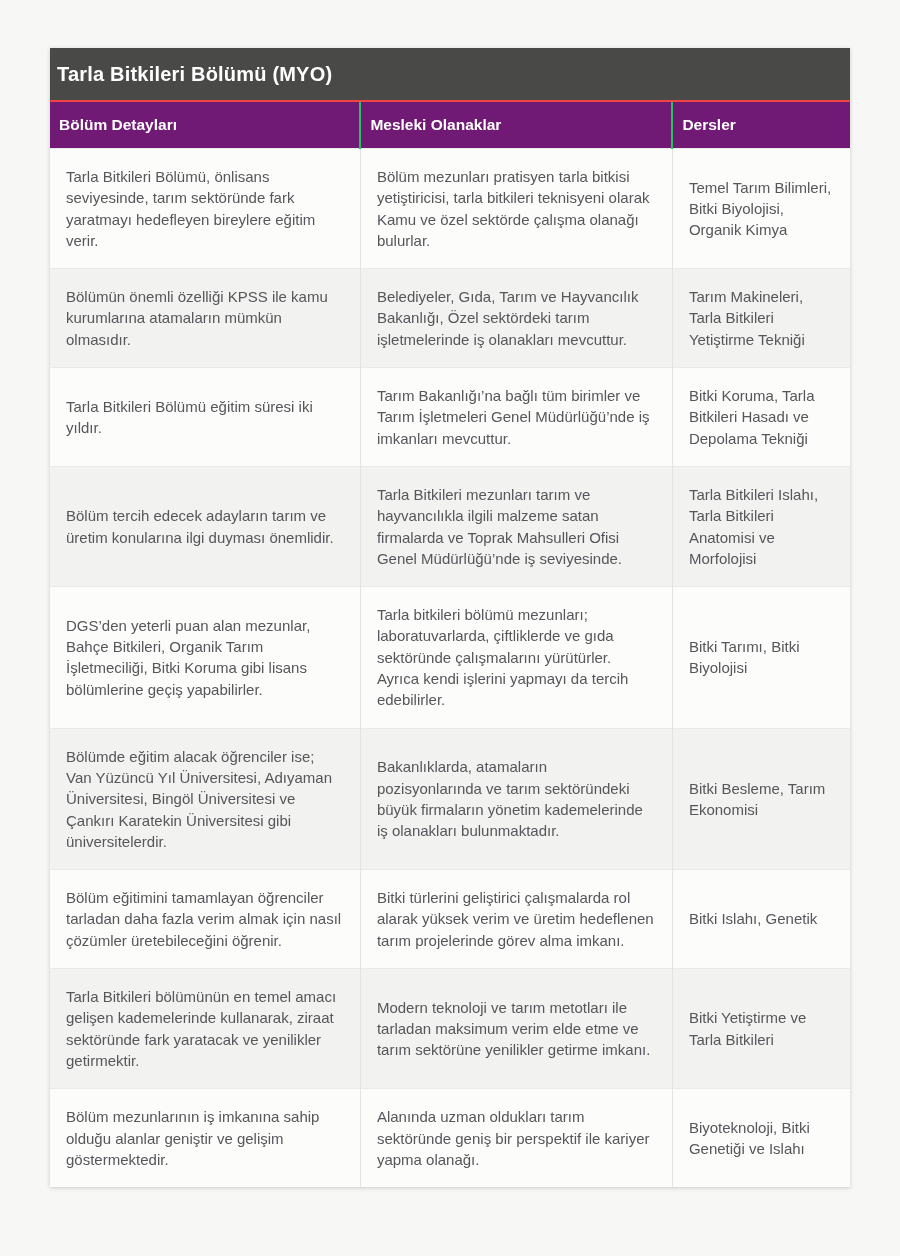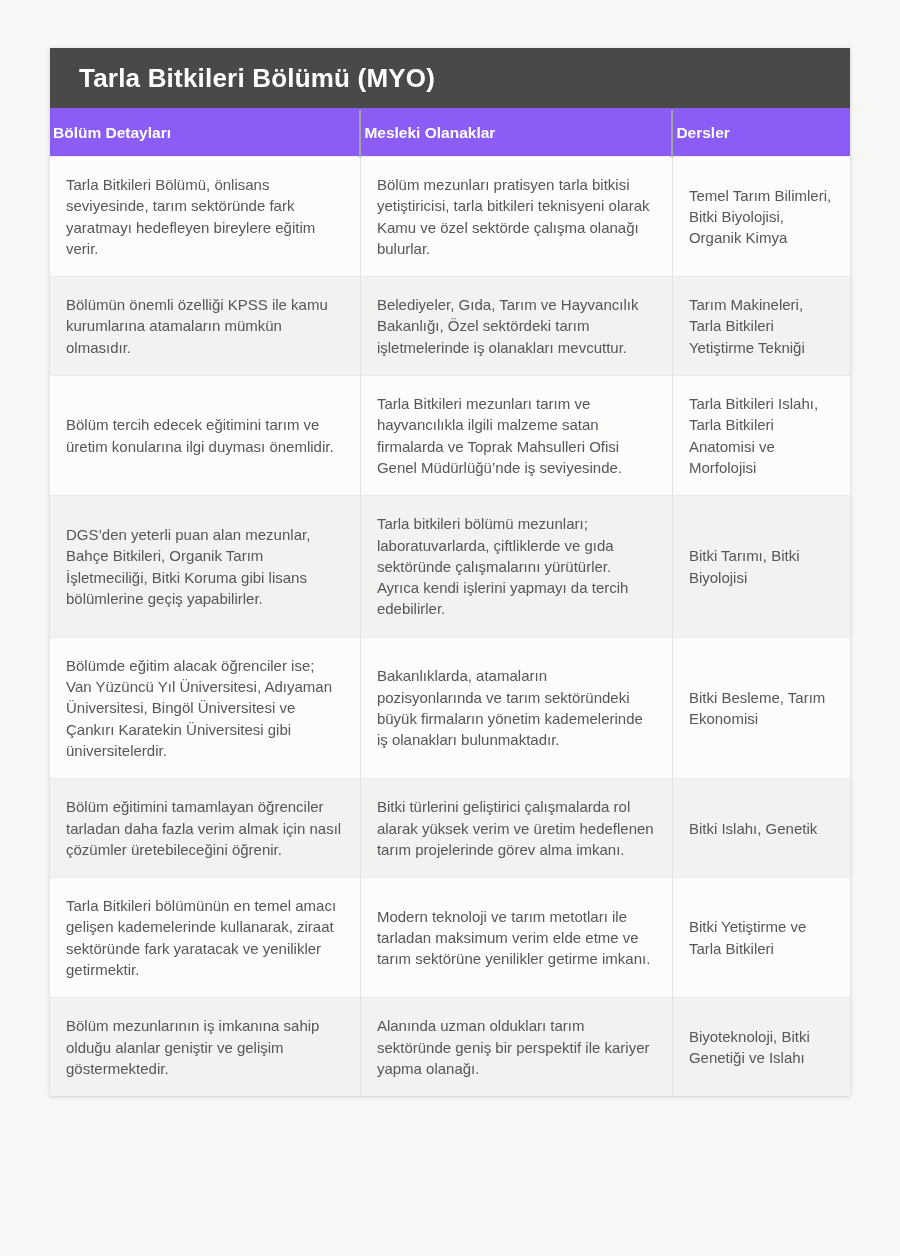--- a/index.html
+++ b/index.html
@@ -18,41 +18,41 @@
   .card {
     width: 800px;
     margin: 0 auto;
     background: #fcfcfb;
     box-shadow: 0 1px 4px rgba(0,0,0,0.18);
   }
   .card-title {
     background: #494947;
     color: #ffffff;
     font-weight: bold;
-    font-size: 26px;
-    padding: 15px 17px 14px 29px;
-    border-bottom: 2px solid #8b5cf6;
+    font-size: 20px;
+    padding: 15px 17px 14px 7px;
+    border-bottom: 2px solid #ef4444;
     letter-spacing: 0.2px;
   }
   table.info-table {
     width: 100%;
     border-collapse: collapse;
     font-size: 15px;
     color: #56565b;
   }
   table.info-table th {
-    background: #8b5cf6;
+    background: #701a75;
     color: #ffffff;
     text-align: left;
     font-size: 15.5px;
     font-weight: bold;
-    padding: 14px 3px;
+    padding: 14px 9px;
   }
   table.info-table th + th {
-    border-left: 2px solid #a3a3a3;
+    border-left: 2px solid #22c55e;
   }
   table.info-table td {
     padding: 17px 16px;
     vertical-align: middle;
     border-top: 1px solid #eaeae8;
     line-height: 1.42;
   }
   table.info-table td + td {
     border-left: 1px solid #e3e3e1;
   }
@@ -84,21 +84,26 @@
     <td>Tarla Bitkileri Bölümü, önlisans seviyesinde, tarım sektöründe fark yaratmayı hedefleyen bireylere eğitim verir.</td>
     <td>Bölüm mezunları pratisyen tarla bitkisi yetiştiricisi, tarla bitkileri teknisyeni olarak Kamu ve özel sektörde çalışma olanağı bulurlar.</td>
     <td>Temel Tarım Bilimleri, Bitki Biyolojisi, Organik Kimya</td>
   </tr>
           <tr>
     <td>Bölümün önemli özelliği KPSS ile kamu kurumlarına atamaların mümkün olmasıdır.</td>
     <td>Belediyeler, Gıda, Tarım ve Hayvancılık Bakanlığı, Özel sektördeki tarım işletmelerinde iş olanakları mevcuttur.</td>
     <td>Tarım Makineleri, Tarla Bitkileri Yetiştirme Tekniği</td>
   </tr>
           <tr>
-    <td>Bölüm tercih edecek eğitimini tarım ve üretim konularına ilgi duyması önemlidir.</td>
+    <td>Tarla Bitkileri Bölümü eğitim süresi iki yıldır.</td>
+    <td>Tarım Bakanlığı’na bağlı tüm birimler ve Tarım İşletmeleri Genel Müdürlüğü’nde iş imkanları mevcuttur.</td>
+    <td>Bitki Koruma, Tarla Bitkileri Hasadı ve Depolama Tekniği</td>
+  </tr>
+          <tr>
+    <td>Bölüm tercih edecek adayların tarım ve üretim konularına ilgi duyması önemlidir.</td>
     <td>Tarla Bitkileri mezunları tarım ve hayvancılıkla ilgili malzeme satan firmalarda ve Toprak Mahsulleri Ofisi Genel Müdürlüğü’nde iş seviyesinde.</td>
     <td>Tarla Bitkileri Islahı, Tarla Bitkileri Anatomisi ve Morfolojisi</td>
   </tr>
           <tr>
     <td>DGS’den yeterli puan alan mezunlar, Bahçe Bitkileri, Organik Tarım İşletmeciliği, Bitki Koruma gibi lisans bölümlerine geçiş yapabilirler.</td>
     <td>Tarla bitkileri bölümü mezunları; laboratuvarlarda, çiftliklerde ve gıda sektöründe çalışmalarını yürütürler. Ayrıca kendi işlerini yapmayı da tercih edebilirler.</td>
     <td>Bitki Tarımı, Bitki Biyolojisi</td>
   </tr>
           <tr>
     <td>Bölümde eğitim alacak öğrenciler ise; Van Yüzüncü Yıl Üniversitesi, Adıyaman Üniversitesi, Bingöl Üniversitesi ve Çankırı Karatekin Üniversitesi gibi üniversitelerdir.</td>

